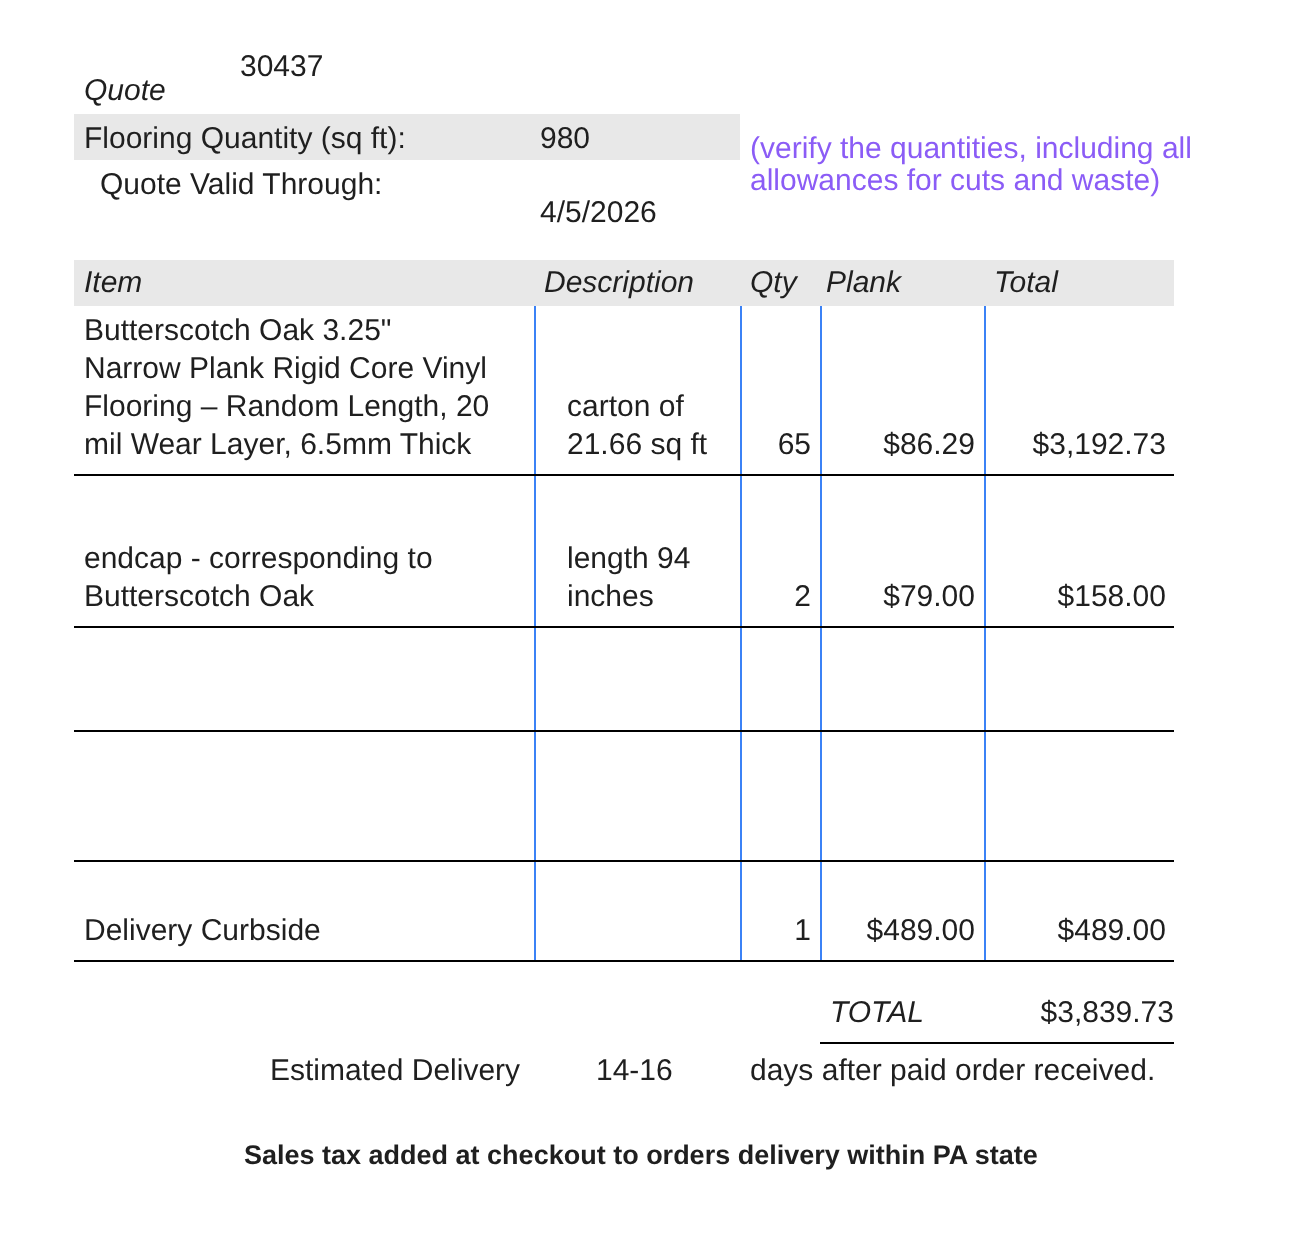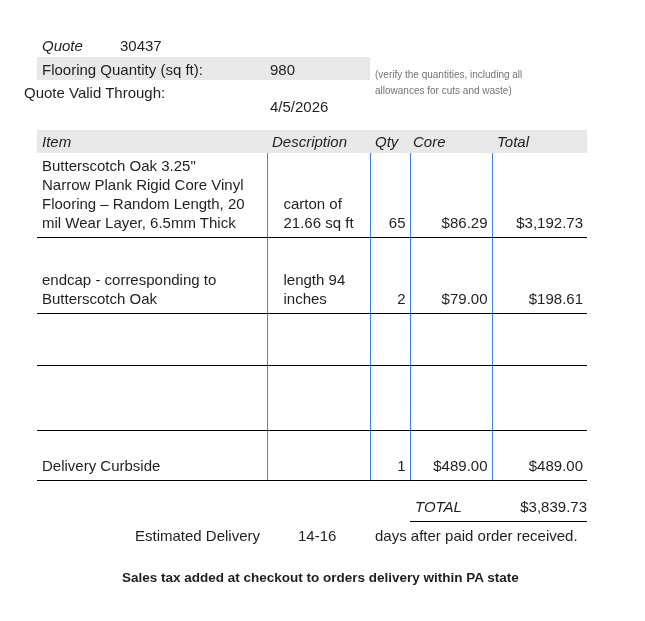--- a/index.html
+++ b/index.html
@@ -4,21 +4,21 @@
 <style>
   html,body{margin:0;padding:0;}
   body{
     width:645px;height:621px;background:#ffffff;
     font-family:"Liberation Sans",sans-serif;
     color:#1f1f1f;font-size:15px;line-height:19px;
     position:relative;overflow:hidden;
   }
   .abs{position:absolute;white-space:pre-line;}
   .italic{font-style:italic;}
-  .small-note{font-size:10px;line-height:16px;color:#737373;}
+  .small-note{font-size:15px;line-height:16px;color:#8b5cf6;}
   .hl-band{position:absolute;left:37px;top:57px;width:333px;height:23px;background:#e8e8e8;}
 
   
   table.quote{
     position:absolute;left:37px;top:130px;width:550px;
     border-collapse:collapse;table-layout:fixed;
     font-size:15px;line-height:19px;
   }
   table.quote col.c-item{width:230px;}
   table.quote col.c-desc{width:103px;}
@@ -51,46 +51,46 @@
   }
   .grand-total .gt-label{font-style:italic;padding-left:5px;}
 
   .footer-line1{top:526px;}
   .tax-note{font-size:13.5px;line-height:17px;}
 </style>
 </head>
 <body>
 
 <div class="abs italic" style="left:42px;top:36px;">Quote</div>
-<div class="abs" style="left:120px;top:36px;">30437</div>
+<div class="abs" style="left:120px;top:24px;">30437</div>
 
 <div class="hl-band"></div>
 <div class="abs" style="left:42px;top:60px;">Flooring Quantity (sq ft):</div>
 <div class="abs" style="left:270px;top:60px;">980</div>
 
-<div class="abs" style="left:24px;top:83px;">Quote Valid Through:</div>
+<div class="abs" style="left:50px;top:83px;">Quote Valid Through:</div>
 <div class="abs" style="left:270px;top:97px;">4/5/2026</div>
 
 <div class="abs small-note" style="left:375px;top:67px;width:225px;">(verify the quantities, including all
 allowances for cuts and waste)</div>
 
 <table class="quote">
   <colgroup>
     <col class="c-item">
       <col class="c-desc">
       <col class="c-qty">
       <col class="c-price">
       <col class="c-total">
   </colgroup>
   <thead>
     <tr>
       <th>Item</th>
       <th>Description</th>
       <th>Qty</th>
-      <th class="h-price">Core</th>
+      <th class="h-price">Plank</th>
       <th>Total</th>
     </tr>
   </thead>
   <tbody>
     <tr class="r1">
       <td>Butterscotch Oak 3.25"
 Narrow Plank Rigid Core Vinyl
 Flooring – Random Length, 20
 mil Wear Layer, 6.5mm Thick</td>
       <td>carton of
@@ -99,21 +99,21 @@
       <td class="num">$86.29</td>
       <td class="num">$3,192.73</td>
     </tr>
     <tr class="r2">
       <td>endcap - corresponding to
 Butterscotch Oak</td>
       <td>length 94
 inches</td>
       <td class="num">2</td>
       <td class="num">$79.00</td>
-      <td class="num">$198.61</td>
+      <td class="num">$158.00</td>
     </tr>
     <tr class="r3">
       <td></td>
       <td></td>
       <td class="num"></td>
       <td class="num"></td>
       <td class="num"></td>
     </tr>
     <tr class="r4">
       <td></td>

